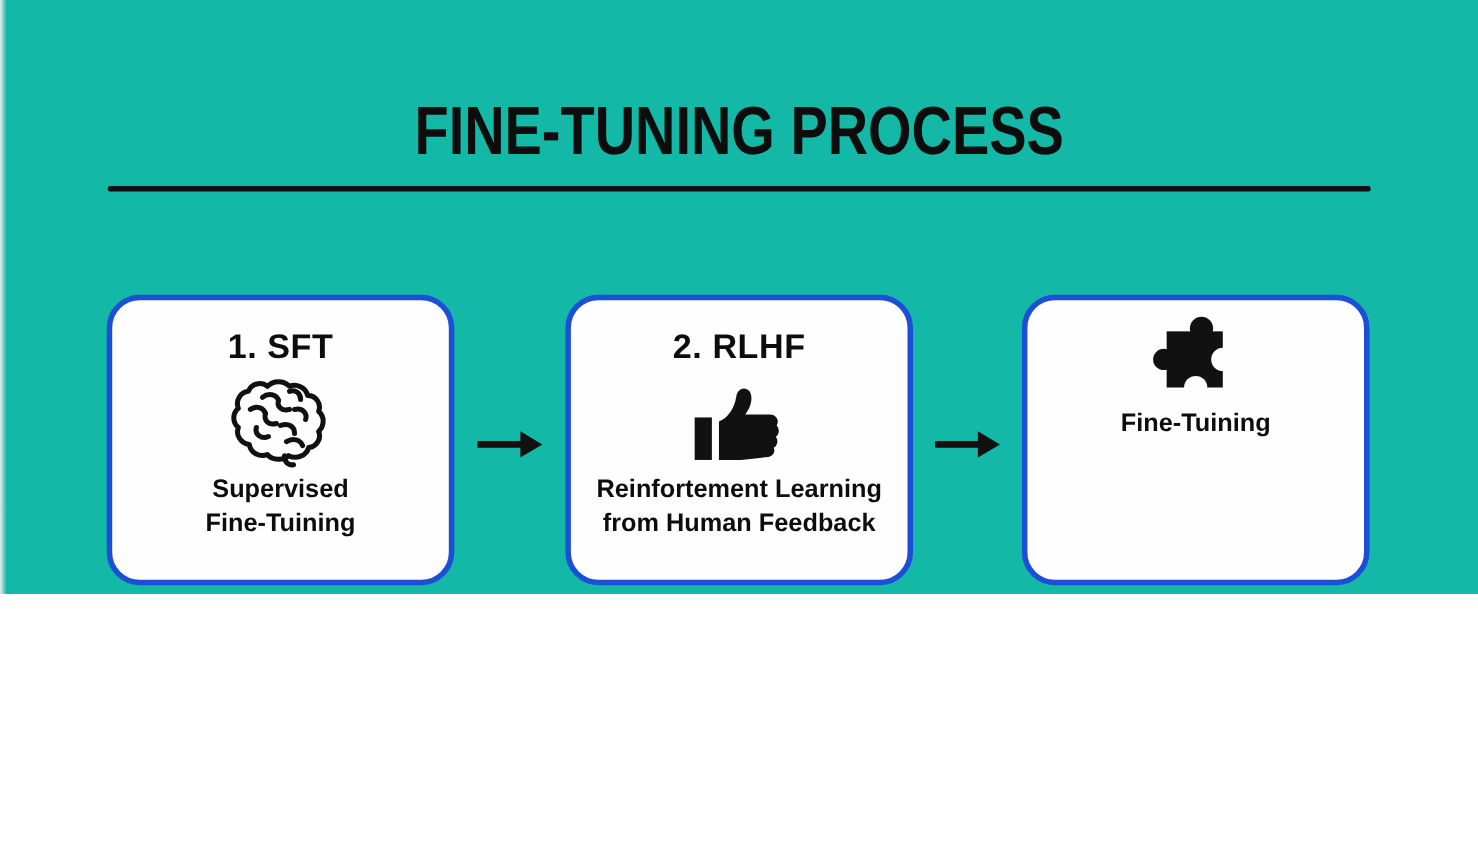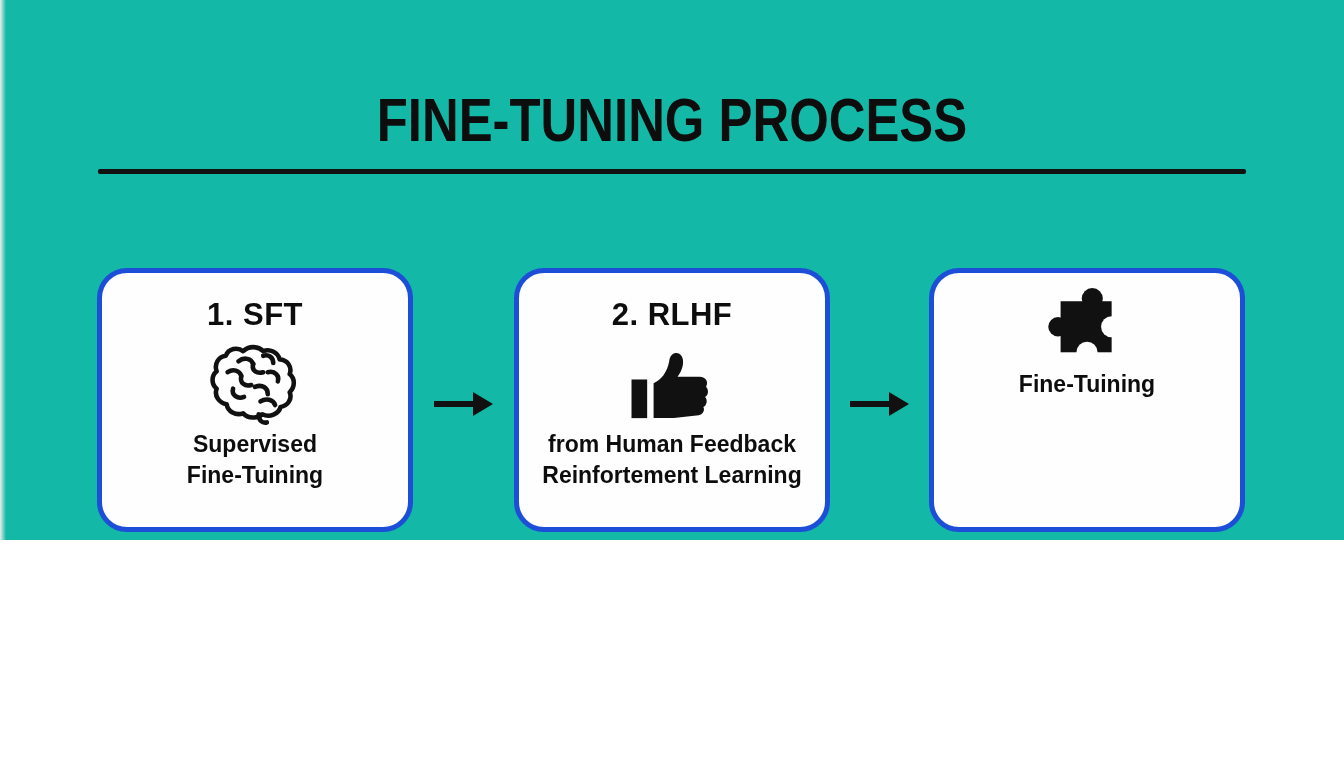--- a/index.html
+++ b/index.html
@@ -148,22 +148,22 @@
 
   <section class="step-box pos-2">
     <h2 class="step-heading">2. RLHF</h2>
     <div class="step-icon">
       <svg width="92" height="80" viewBox="0 0 100 84" fill="#111111">
         <rect x="6" y="36" width="17" height="42"></rect>
         <path d="M30 78 L30 40 C38 37 45 28 47 16 C48 7 56 5 60 10 C64 15 62 26 56 33 L80 33 C87 33 90 39 87 44 C90 47 90 53 86 55 C89 58 88 64 84 66 C86 69 84 74 79 75 L52 78 Z"></path>
       </svg>
     </div>
     <p class="step-label">
+      <span>Reinfortement Learning</span>
       <span>from Human Feedback</span>
-      <span>Reinfortement Learning</span>
     </p>
   </section>
 
   <div class="flow-arrow pos-2">
     <svg width="64" height="40" viewBox="0 0 64 40">
       <line x1="3" y1="20" x2="44" y2="20" stroke="#111111" stroke-width="6"></line>
       <polygon points="42,8 62,20 42,32" fill="#111111"></polygon>
     </svg>
   </div>
 

